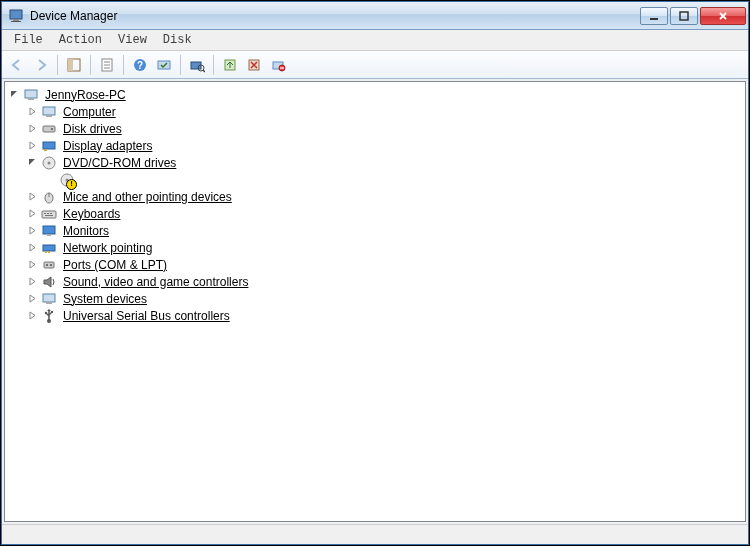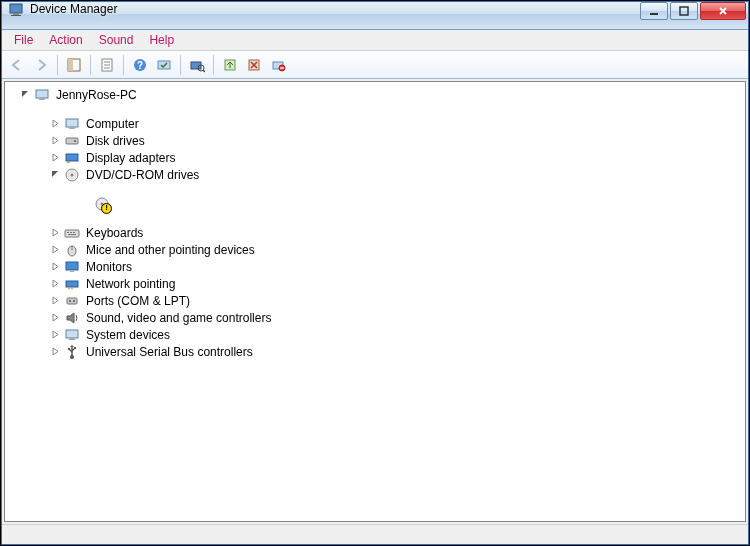--- a/index.html
+++ b/index.html
@@ -19,20 +19,21 @@
     background: #fff;
     display: flex;
     flex-direction: column;
     border: 1px solid #3a6ea5;
   }
   
   .titlebar {
     height: 28px;
     background: linear-gradient(to bottom, #e8f0f8 0%, #cfe0f0 45%, #b8d0e8 46%, #d5e5f5 100%);
     display: flex;
+    align-items: center;
     padding: 0 2px 0 6px;
     border-bottom: 1px solid #7a9cc0;
   }
   .titlebar .app-icon {
     width: 16px; height: 16px;
     margin-right: 6px;
     display: flex; align-items:center; justify-content:center;
   }
   .titlebar .title {
     flex: 1;
@@ -62,21 +63,22 @@
   .menubar {
     height: 21px;
     background: #f0f0f0;
     border-bottom: 1px solid #d0d0d0;
     display: flex;
     align-items: center;
     padding: 0 4px;
   }
   .menubar .menuitem {
     padding: 2px 8px;
-    color: #be185d;
+    color: #404040;
+    font-family: Liberation Mono, monospace;
   }
   
   .toolbar {
     height: 28px;
     background: linear-gradient(to bottom, #fcfdff 0%, #eef4fb 100%);
     border-bottom: 1px solid #a0b8d0;
     display: flex;
     align-items: center;
     padding: 0 4px;
     gap: 2px;
@@ -100,22 +102,22 @@
     background: #f0f0f0;
     display:flex;
   }
   .content {
     flex:1;
     background:#fff;
     border:1px solid #828790;
     overflow:auto;
     padding: 4px 0 4px 0;
   }
-  .tree { list-style:none; margin:0; padding:0 0 0 15px;}
-  .tree ul { list-style:none; margin:12px; padding:0 0 0 18px;}
+  .tree { list-style:none; margin:0; padding:0 0 0 4px;text-decoration:underline;}
+  .tree ul { list-style:none; margin:0; padding:0 0 0 18px;}
   .node { display:flex; align-items:center; height:17px; white-space:nowrap;}
   .expander {
     width:10px; height:10px;
     margin-right:4px;
     display:flex; align-items:center; justify-content:center;
     flex-shrink:0;
   }
   .expander svg { display:block; }
   .nicon { width:16px; height:16px; margin-right:4px; flex-shrink:0; display:flex; align-items:center; justify-content:center;}
   .nlabel { padding: 0 2px; }
@@ -177,22 +179,22 @@
           <svg width="10" height="10">
             <path d="M2 2 L8 8 M8 2 L2 8" stroke="#fff" stroke-width="1.8"></path>
           </svg>
         </div>
     </div>
   </div>
 
   <div class="menubar">
     <span class="menuitem">File</span>
     <span class="menuitem">Action</span>
-    <span class="menuitem">Sound</span>
-    <span class="menuitem">Help</span>
+    <span class="menuitem">View</span>
+    <span class="menuitem">Disk</span>
   </div>
 
   <div class="toolbar">
     <div class="tbtn disabled">
         <svg width="16" height="16">
           <path d="M10 3 L4 8 L10 13" fill="none" stroke="#3a6ea5" stroke-width="2"></path>
         </svg>
       </div>
     <div class="tbtn disabled">
         <svg width="16" height="16">
@@ -356,44 +358,44 @@
             </li>
             <li>
                 <div class="node">
               <span class="expander">
                     <svg width="9" height="9">
                       <path d="M2 1 L7 4.5 L2 8 Z" fill="none" stroke="#888"></path>
                     </svg>
                   </span>
               <span class="nicon">
                     <svg width="16" height="16">
+                      <ellipse cx="8" cy="9" rx="4" ry="5" fill="#ddd" stroke="#777"></ellipse>
+                      <line x1="8" y1="4" x2="8" y2="8" stroke="#777"></line>
+                    </svg>
+                  </span>
+              <span class="nlabel">Mice and other pointing devices</span>
+            </div>
+              </li>
+            <li>
+                <div class="node">
+              <span class="expander">
+                    <svg width="9" height="9">
+                      <path d="M2 1 L7 4.5 L2 8 Z" fill="none" stroke="#888"></path>
+                    </svg>
+                  </span>
+              <span class="nicon">
+                    <svg width="16" height="16">
                       <rect x="1" y="5" width="14" height="7" rx="1" fill="#ddd" stroke="#777"></rect>
                       <rect x="3" y="7" width="2" height="1" fill="#777"></rect>
                       <rect x="6" y="7" width="2" height="1" fill="#777"></rect>
                       <rect x="9" y="7" width="2" height="1" fill="#777"></rect>
                       <rect x="4" y="9" width="8" height="1" fill="#777"></rect>
                     </svg>
                   </span>
               <span class="nlabel">Keyboards</span>
-            </div>
-              </li>
-            <li>
-                <div class="node">
-              <span class="expander">
-                    <svg width="9" height="9">
-                      <path d="M2 1 L7 4.5 L2 8 Z" fill="none" stroke="#888"></path>
-                    </svg>
-                  </span>
-              <span class="nicon">
-                    <svg width="16" height="16">
-                      <ellipse cx="8" cy="9" rx="4" ry="5" fill="#ddd" stroke="#777"></ellipse>
-                      <line x1="8" y1="4" x2="8" y2="8" stroke="#777"></line>
-                    </svg>
-                  </span>
-              <span class="nlabel">Mice and other pointing devices</span>
             </div>
               </li>
             <li>
                 <div class="node">
               <span class="expander">
                     <svg width="9" height="9">
                       <path d="M2 1 L7 4.5 L2 8 Z" fill="none" stroke="#888"></path>
                     </svg>
                   </span>
               <span class="nicon">

